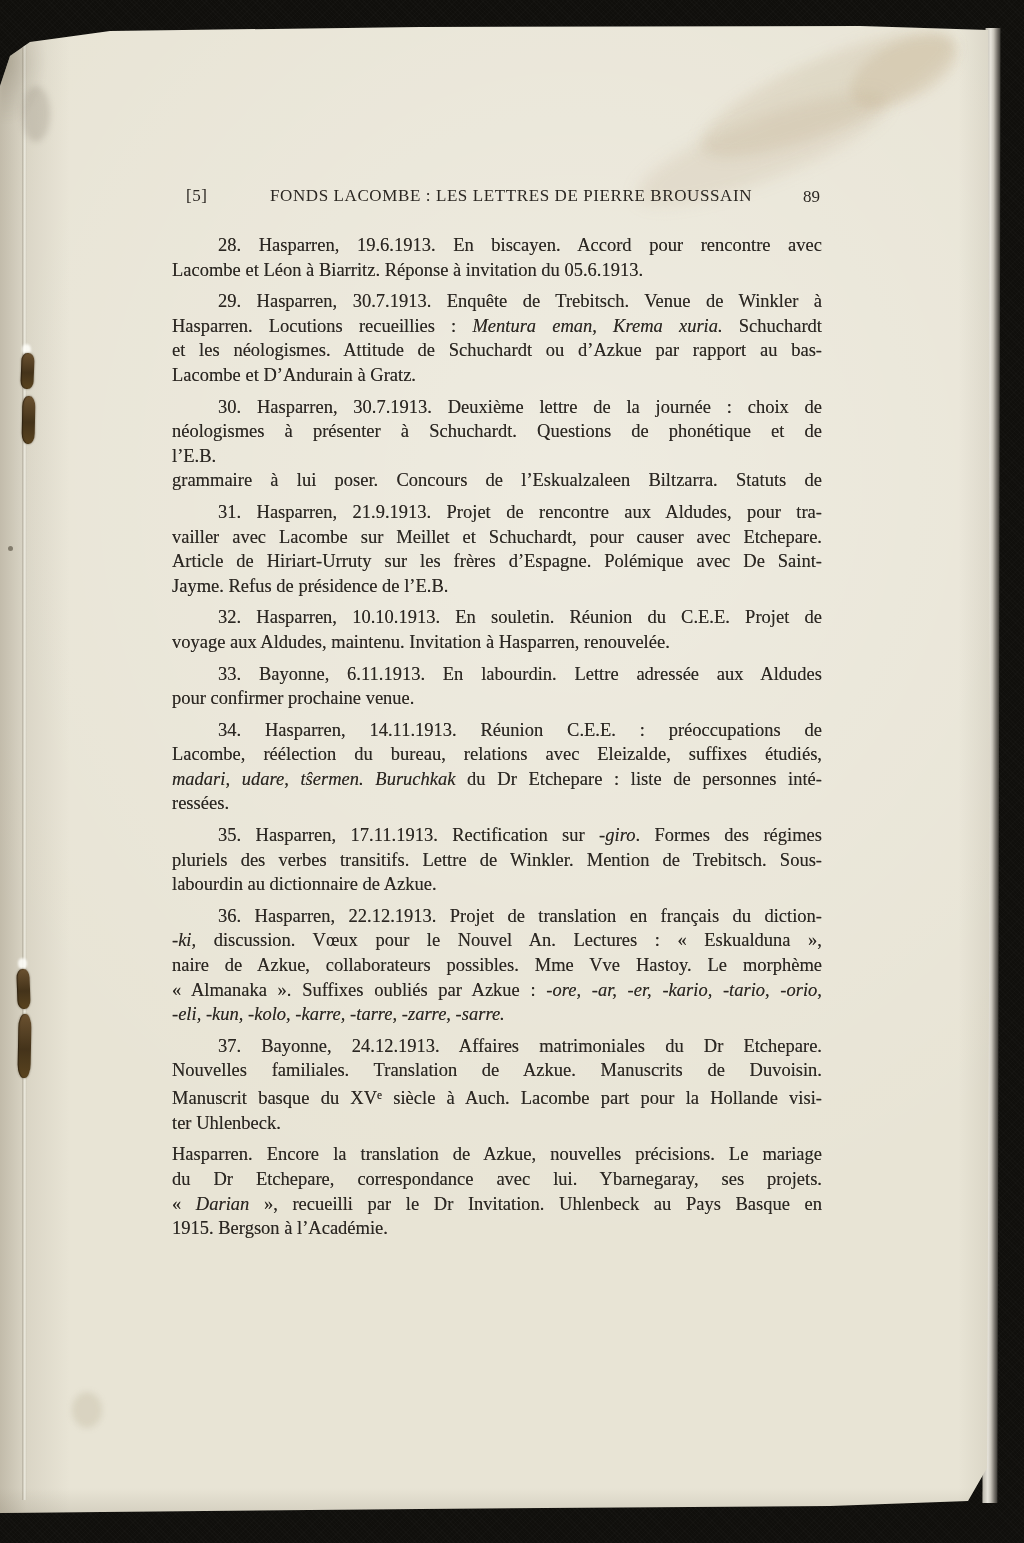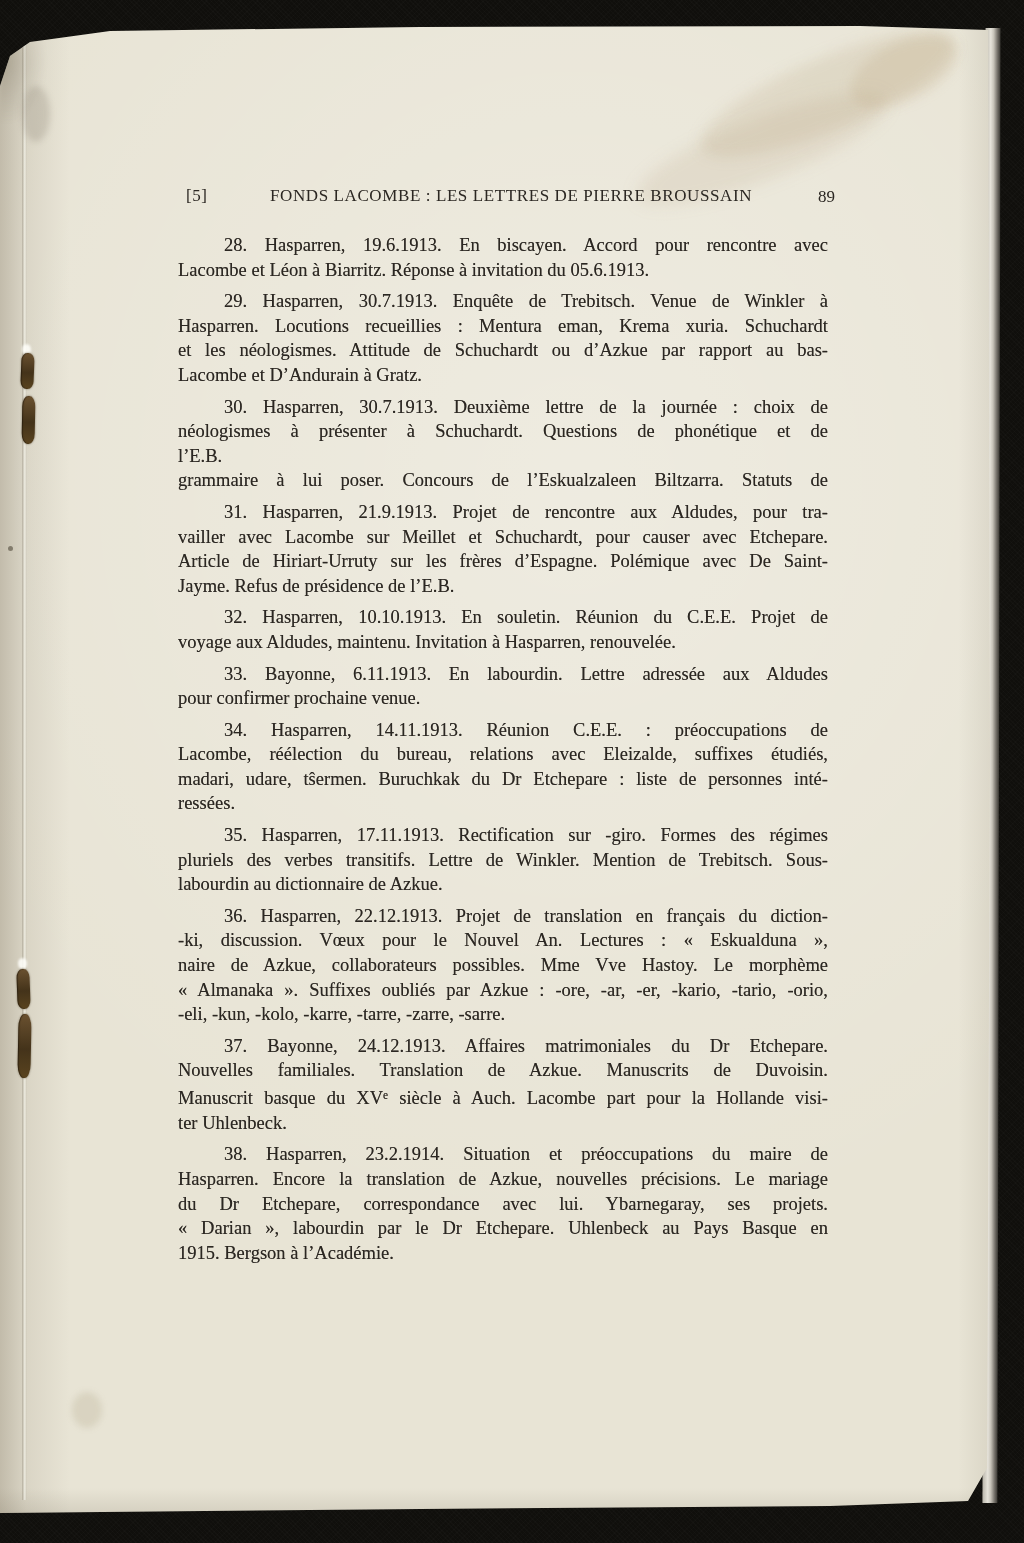--- a/index.html
+++ b/index.html
@@ -62,34 +62,34 @@
   .glint.g1{left:22px;top:344px;}
   .glint.g2{left:18px;top:958px;}
 
   
   .header{
     position:absolute;left:186px;top:186px;width:650px;height:22px;
     color:#2b2722;font-size:17px;letter-spacing:0.6px;
   }
   .header .marker{position:absolute;left:0;top:0;}
   .header .title{position:absolute;left:0;right:0;text-align:center;top:0;}
-  .header .pageno{position:absolute;right:1px;top:1px;letter-spacing:0;}
+  .header .pageno{position:absolute;right:16px;top:1px;letter-spacing:0;}
   .body-text{
-    position:absolute;left:178px;top:226px;width:650px;
+    position:absolute;left:172px;top:226px;width:650px;
     color:#2b2722;font-size:18.5px;line-height:24.6px;
     text-shadow:0 0 0.5px rgba(43,39,34,0.55);
   }
   .para{margin:7px 0 0 0;}
   .pline{
     text-align:justify;text-align-last:justify;
     white-space:nowrap;
   }
   .pline.first{text-indent:46px;}
   .pline.last{text-align:left;text-align-last:left;}
-  .it{}
+  .it{font-style:italic;}
   .sup{font-size:0.62em;vertical-align:0.45em;}
 </style>
 </head>
 <body>
 
 <div class="stage">
   <div class="fore-edge"></div>
 
   <div class="paper">
     <div class="crease"></div>
@@ -164,21 +164,20 @@
           <div class="pline"><span>« Almanaka ». Suffixes oubliés par Azkue : </span><span class="it">-ore, -ar, -er, -kario, -tario, -orio,</span></div>
           <div class="pline last"><span class="it">-eli, -kun, -kolo, -karre, -tarre, -zarre, -sarre.</span></div>
         </div>
         <div class="para">
           <div class="pline first"><span>37. Bayonne, 24.12.1913. Affaires matrimoniales du Dr Etchepare.</span></div>
           <div class="pline"><span>Nouvelles familiales. Translation de Azkue. Manuscrits de Duvoisin.</span></div>
           <div class="pline"><span>Manuscrit basque du XV</span><span class="sup">e</span><span> siècle à Auch. Lacombe part pour la Hollande visi-</span></div>
           <div class="pline last"><span>ter Uhlenbeck.</span></div>
         </div>
         <div class="para">
-          <div class="pline first"><span>38. Hasparren, 23.2.1914. Situation et préoccupations du maire de</span></div>
           <div class="pline"><span>Hasparren. Encore la translation de Azkue, nouvelles précisions. Le mariage</span></div>
           <div class="pline"><span>du Dr Etchepare, correspondance avec lui. Ybarnegaray, ses projets.</span></div>
-          <div class="pline"><span>« </span><span class="it">Darian</span><span> », labourdin par le Dr Etchepare. Uhlenbeck au Pays Basque en</span></div>
+          <div class="pline"><span>« </span><span class="it">Darian</span><span> », recueilli par le Dr Invitation. Uhlenbeck au Pays Basque en</span></div>
           <div class="pline last"><span>1915. Bergson à l’Académie.</span></div>
         </div>
       </div>
   </div>
 </div>
 
 </body></html>

